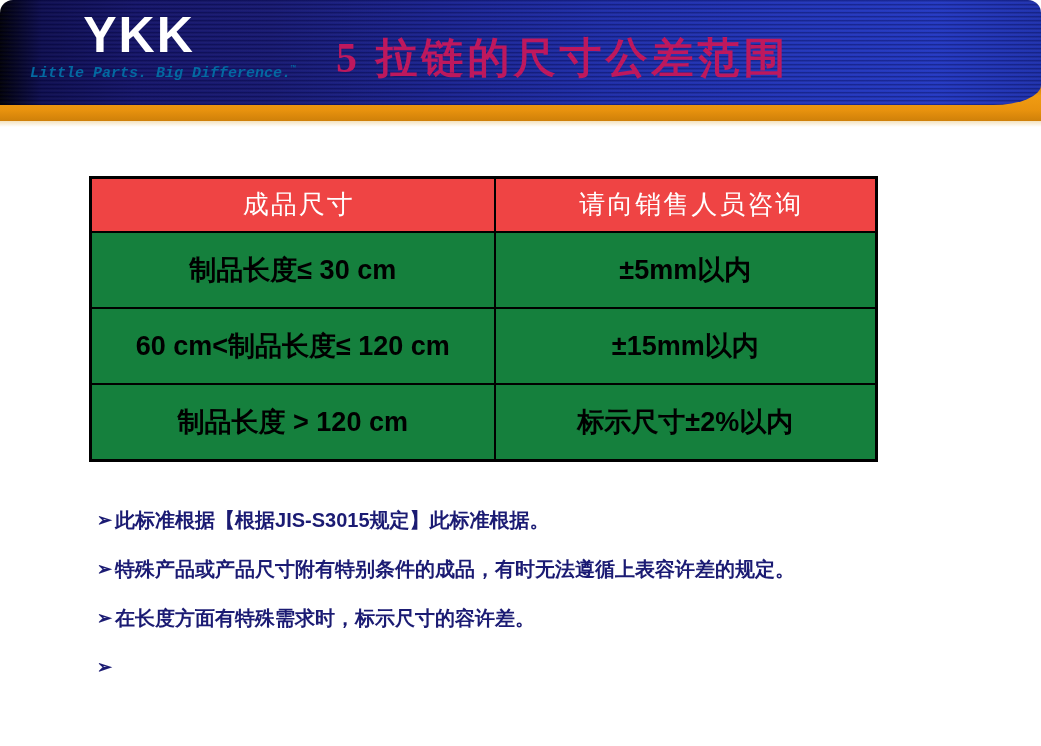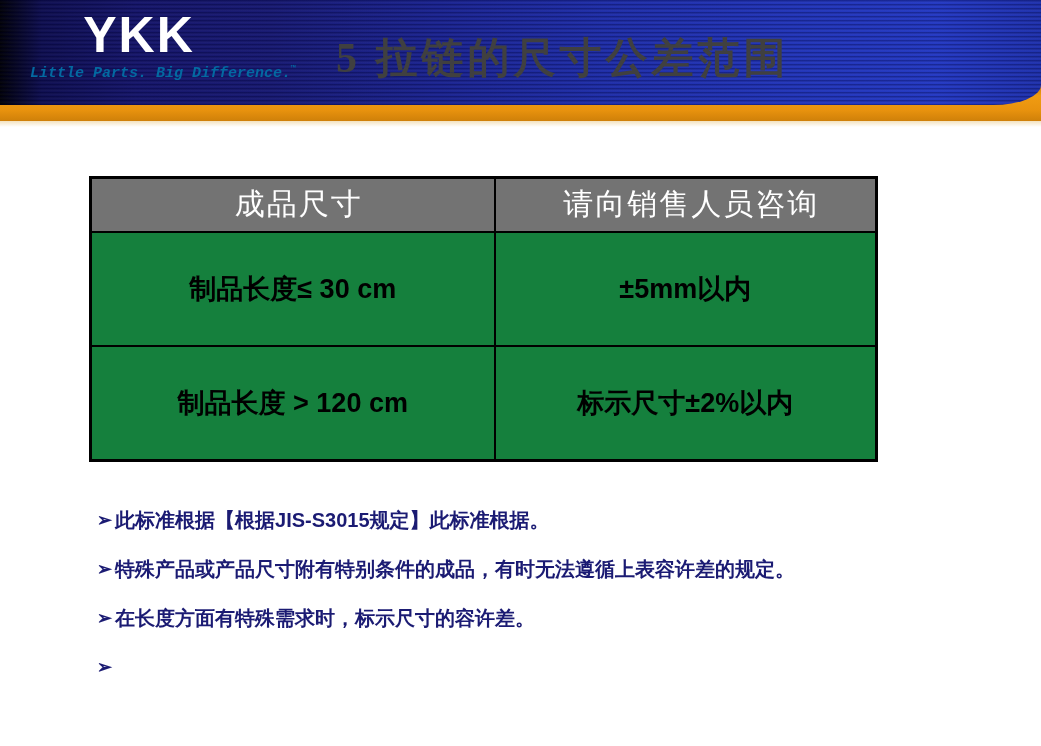--- a/index.html
+++ b/index.html
@@ -3,20 +3,21 @@
 <meta charset="utf-8">
 <style>
   * { margin:0; padding:0; box-sizing:border-box; }
   html,body { background:#ffffff; }
   .slide {
     position:relative;
     width:1041px; height:746px;
     background:#ffffff;
     overflow:hidden;
     font-family:"Liberation Sans", sans-serif;
+    border-radius:13px;
   }
 
   
   .header { position:absolute; top:0; left:0; width:1041px; height:130px; }
   .orange-band {
     position:absolute; top:85px; left:0; width:1041px; height:36px;
     background:linear-gradient(180deg,#d07c06 0%,#f09c12 30%,#e8920e 70%,#cf8009 100%);
   }
   .orange-fade {
     position:absolute; top:121px; left:0; width:1041px; height:6px;
@@ -39,38 +40,38 @@
   .logo-tagline {
     margin-top:4px; white-space:nowrap;
     font-family:Liberation Mono, monospace; font-style:italic; font-weight:bold;
     font-size:15px; color:#0369a1;
   }
   .logo-tagline sup { font-size:8px; }
 
   
   .slide-title {
     position:absolute; top:30px; left:336px;
-    color:#404040; font-weight:bold; font-size:42px; letter-spacing:4px;
+    color:#be185d; font-weight:bold; font-size:42px; letter-spacing:4px;
     font-family:"Liberation Serif", "DejaVu Serif", serif;
     white-space:nowrap;
   }
 
   
   .tol-table {
     position:absolute; top:176px; left:89px;
     width:786px; height:286px;
     border-collapse:collapse; table-layout:fixed;
     border:3px solid #000000;
   }
   .tol-table th, .tol-table td {
     border:2px solid #000000; text-align:center; vertical-align:middle;
   }
   .tol-table th {
-    background:#737373; color:#ffffff;
-    height:54px; font-size:30px; font-weight:normal;
+    background:#ef4444; color:#ffffff;
+    height:54px; font-size:26px; font-weight:normal;
     font-family:"Liberation Serif", serif; letter-spacing:2px;padding-left:12px;
   }
   .tol-table td {
     background:#15803d; color:#000000;
     height:57px; font-size:27px; font-weight:bold;
     font-family:"Liberation Sans", sans-serif;
   }
   .col-size { width:404px; }
   .col-tol  { width:382px; }
 
@@ -112,20 +113,24 @@
         <th>成品尺寸</th>
         <th>请向销售人员咨询</th>
       </tr>
     </thead>
     <tbody>
       <tr>
         <td>制品长度≤ 30 cm</td>
         <td>±5mm以内</td>
       </tr>
       <tr>
+        <td>60 cm&lt;制品长度≤ 120 cm</td>
+        <td>±15mm以内</td>
+      </tr>
+      <tr>
         <td>制品长度 &gt; 120 cm</td>
         <td>标示尺寸±2%以内</td>
       </tr>
     </tbody>
   </table>
 
   <div class="bullets">
     <div class="bullet">
       <span class="bullet-marker">➢</span>
       <span>此标准根据【根据JIS-S3015规定】此标准根据。</span>

